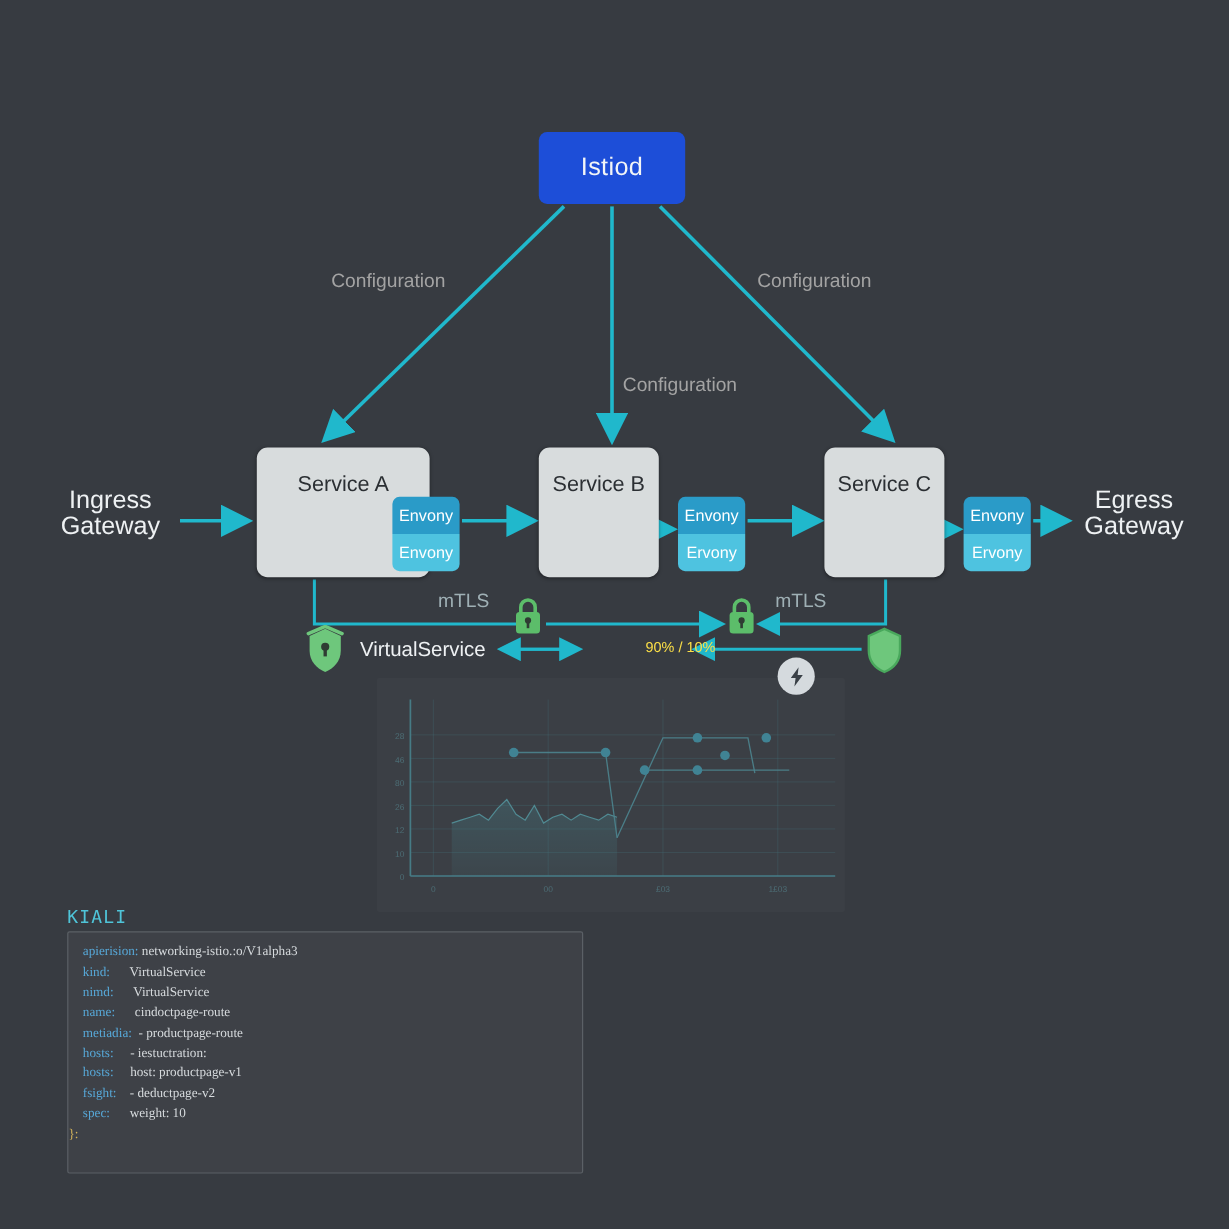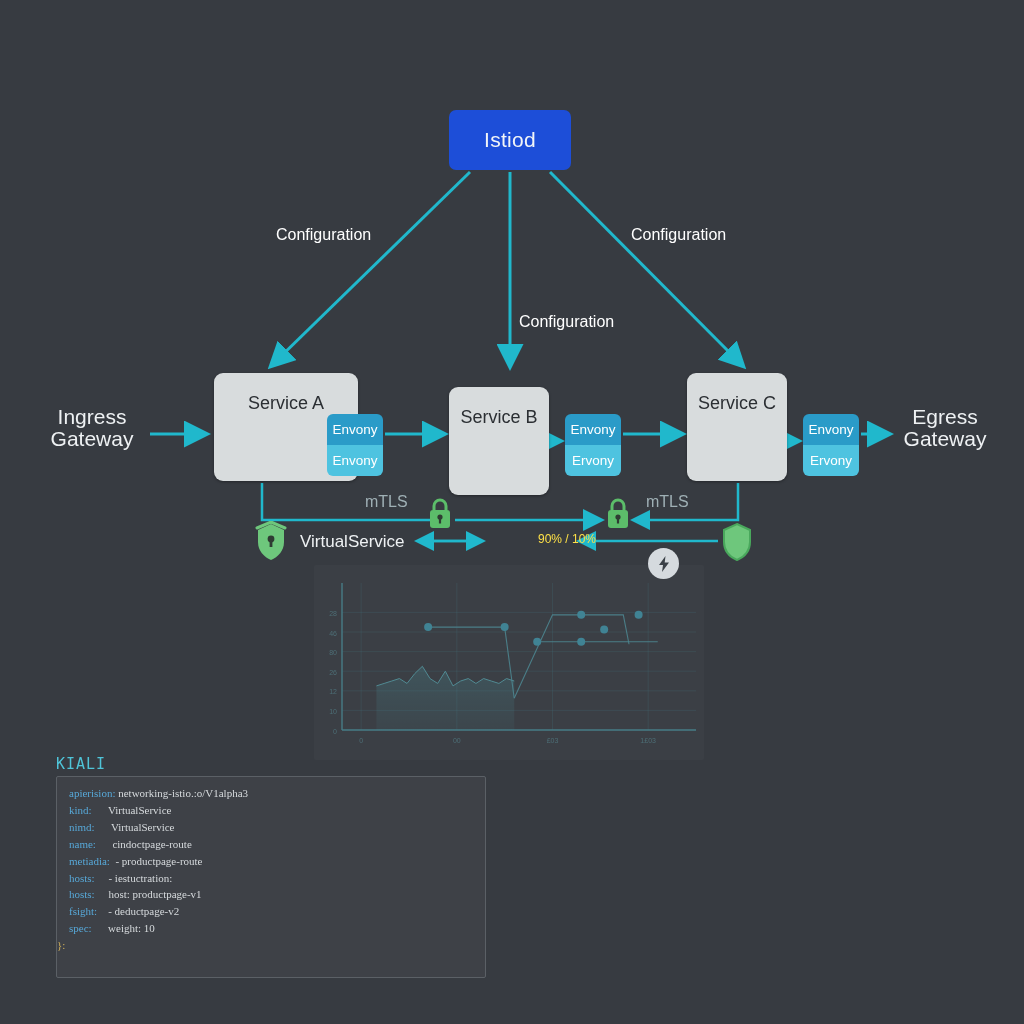--- a/index.html
+++ b/index.html
@@ -26,42 +26,42 @@
   
   .svc{
     width:100px;height:108px;background:#d8dcdd;border-radius:9px;
     box-shadow:0 1px 3px rgba(0,0,0,.35);
   }
   .svc .svc-label{
     position:absolute;left:0;right:0;top:20px;text-align:center;
     color:#2b2f33;font-size:18px;
   }
   #svcA{left:214px;top:373px;padding-left:44px;}
-  #svcB{left:449px;top:387px;}
+  #svcB{left:449px;top:373px;}
   #svcC{left:687px;top:373px;}
 
   
   .envoy-pair{width:56px;height:46px;}
   .envoy{
     width:56px;height:31px;display:flex;align-items:center;justify-content:center;
     color:#ffffff;font-size:13.5px;
   }
   .envoy.top{background:#2a9bc8;border-radius:6px 6px 0 0;}
   .envoy.bot{background:#4ec3e0;border-radius:0 0 6px 6px;}
   #envoyA{left:327px;top:414px;}
   #envoyB{left:565px;top:414px;}
   #envoyC{left:803px;top:414px;}
 
   
   .gw{color:#eef1f3;font-size:21px;line-height:22px;text-align:center;}
   #ingressGw{left:40px;top:406px;width:104px;}
   #egressGw{left:893px;top:406px;width:104px;}
 
   
-  .cfg{color:#ffffff;font-size:16px;white-space:nowrap;}
+  .cfg{color:#a3a3a3;font-size:16px;white-space:nowrap;}
   #cfgLeft{left:276px;top:226px;}
   #cfgMid{left:519px;top:313px;}
   #cfgRight{left:631px;top:226px;}
 
   .mtls{color:#9fb0b5;font-size:16px;white-space:nowrap;}
   #mtlsLeft{left:365px;top:493px;}
   #mtlsRight{left:646px;top:493px;}
 
   #vsLabel{left:300px;top:532px;color:#eef1f3;font-size:17px;white-space:nowrap;}
   #splitLabel{left:494px;top:532px;color:#fde047;font-size:12px;white-space:nowrap;margin-left:44px;}

